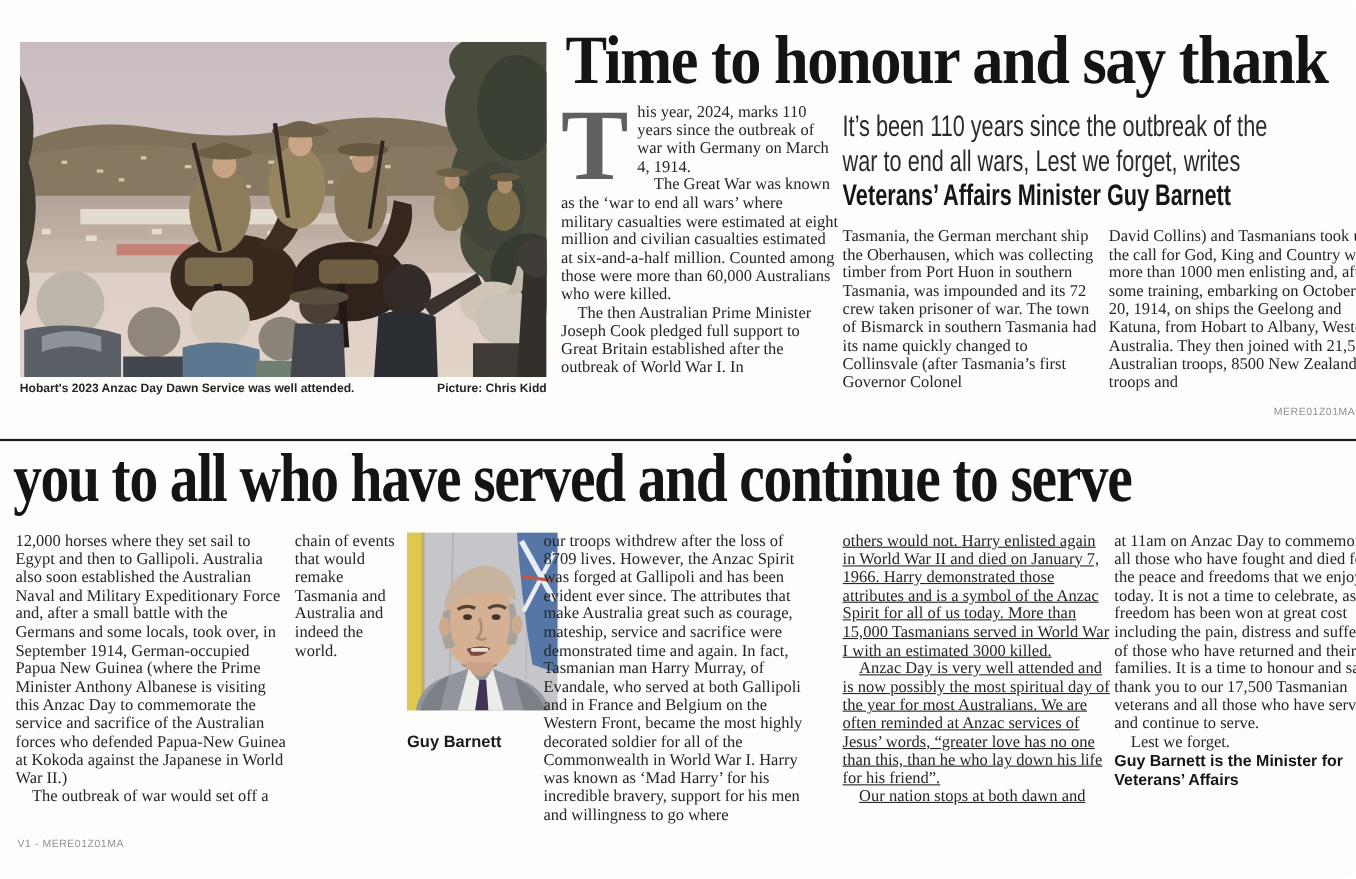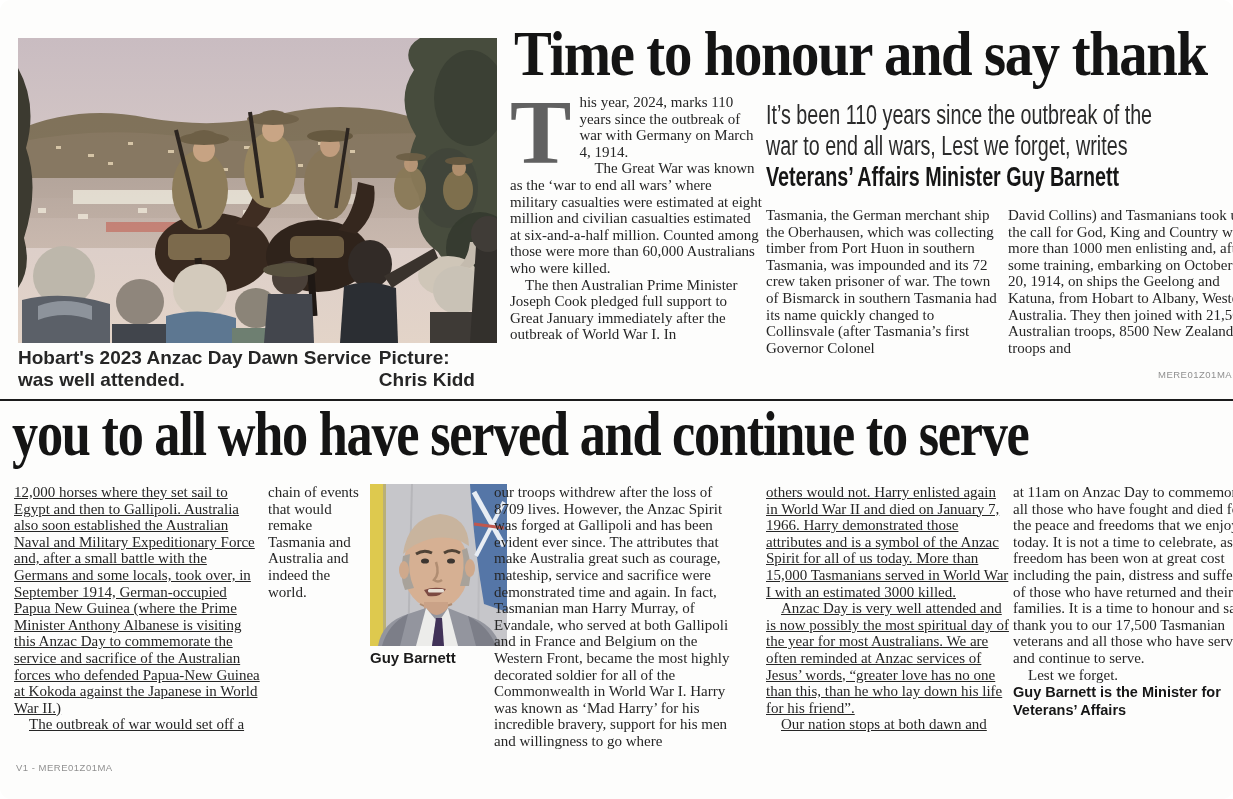--- a/index.html
+++ b/index.html
@@ -20,42 +20,42 @@
   .standfirst{position:absolute;left:766px;top:100px;width:640px;
               font-family:"Liberation Sans",sans-serif;font-size:27px;line-height:31px;color:#2b2b2b;
               transform:scaleX(0.73);transform-origin:left top;}
   .standfirst div{white-space:nowrap;}
   .standfirst .sf-bold{font-weight:bold;color:#161616;}
   
   .photo-main{position:absolute;left:18px;top:38px;width:479px;height:305px;overflow:hidden;margin:0;}
   .photo-main svg{display:block;width:479px;height:305px;}
   .photo-caption{position:absolute;left:18px;top:347px;width:479px;display:flex;
                  justify-content:space-between;font-family:"Liberation Sans",sans-serif;
-                 font-weight:bold;font-size:19px;color:#262626;}
+                 font-weight:bold;font-size:11px;color:#262626;}
   
   .rule{position:absolute;left:0;top:399px;width:1233px;height:2px;background:#1c1c1c;}
   
   .marker{position:absolute;font-family:"Liberation Sans",sans-serif;font-size:9.5px;
           color:#909090;letter-spacing:0.5px;white-space:nowrap;}
   .marker-top{left:1158px;top:369px;}
   .marker-bottom{left:16px;top:762px;}
   
   .portrait{float:right;width:139px;margin:2px 0 4px 6px;}
   .portrait svg{display:block;width:137px;height:162px;}
   .portrait-caption{font-family:"Liberation Sans",sans-serif;font-weight:bold;font-size:15px;
-                    color:#1a1a1a;margin-top:4px;}
+                    color:#1a1a1a;margin-top:21px;}
   
   .byline-footer{font-family:"Liberation Sans",sans-serif;font-weight:bold;font-size:14.5px;
                  line-height:18px;color:#161616;margin-top:17px;}
   
   .top-col1{left:510px;top:94px;width:252px;height:300px;}
   .top-col2{left:766px;top:207px;width:240px;height:188px;}
   .top-col3{left:1008px;top:207px;width:247px;height:188px;}
   .bot-col{top:484px;height:300px;}
-  .bot-col1{left:14px;width:248px;text-decoration:underline;}
+  .bot-col1{left:14px;width:248px;}
   .bot-col2{left:268px;width:241px;}
   .bot-col3{left:494px;width:244px;}
   .bot-col4{left:766px;width:244px;text-decoration:underline;}
   .bot-col5{left:1013px;width:247px;}
 </style>
 </head>
 <body>
 
 <div class="page">
 
@@ -176,21 +176,21 @@
   </figure>
 
   <div class="photo-caption">
     <span>Hobart's 2023 Anzac Day Dawn Service was well attended.</span>
     <span>Picture: Chris Kidd</span>
   </div>
 
   <div class="col top-col1">
     <p><span class="dropcap">T</span><span>his year, 2024, marks 110 years since the outbreak of war with Germany on March 4, 1914.</span></p>
     <p class="indent">The Great War was known as the ‘war to end all wars’ where military casualties were estimated at eight million and civilian casualties estimated at six-and-a-half million. Counted among those were more than 60,000 Australians who were killed.</p>
-    <p class="indent">The then Australian Prime Minister Joseph Cook pledged full support to Great January immediately after the outbreak of World War I. In</p>
+    <p class="indent">The then Australian Prime Minister Joseph Cook pledged full support to Great Britain established after the outbreak of World War I. In</p>
   </div>
 
   <div class="standfirst">
     <div>It’s been 110 years since the outbreak of the</div>
     <div>war to end all wars, Lest we forget, writes</div>
     <div class="sf-bold">Veterans’ Affairs Minister Guy Barnett</div>
   </div>
 
   <div class="col top-col2">
     <p>Tasmania, the German merchant ship the Oberhausen, which was collecting timber from Port Huon in southern Tasmania, was impounded and its 72 crew taken prisoner of war. The town of Bismarck in southern Tasmania had its name quickly changed to Collinsvale (after Tasmania’s first Governor Colonel</p>

